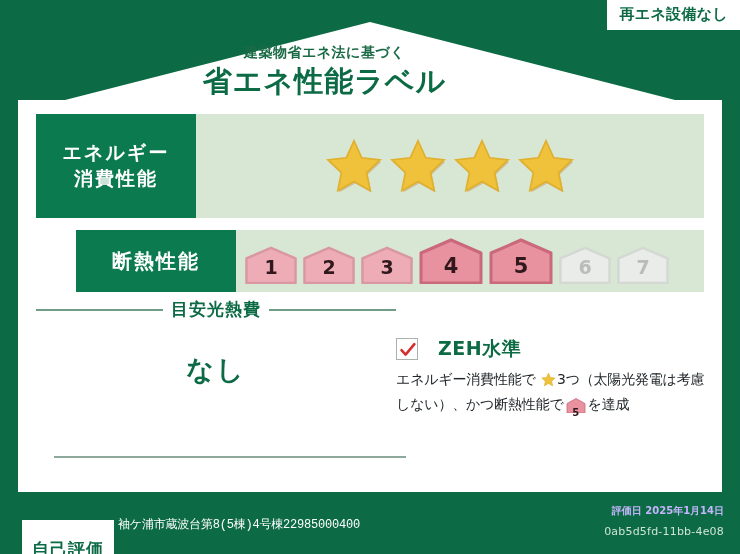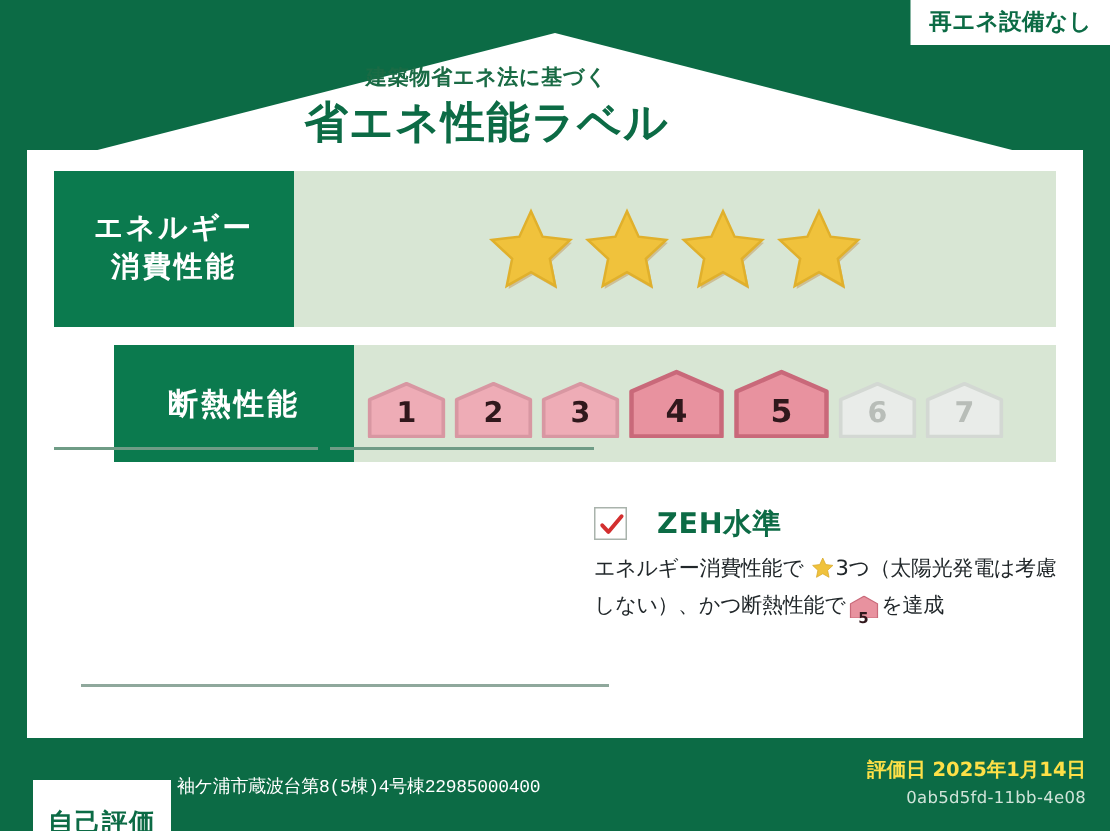--- a/index.html
+++ b/index.html
@@ -107,21 +107,21 @@
   .row-energy {
     left: 18px;
     top: 14px;
     width: 668px;
     height: 104px;
   }
   .row-insul {
     left: 18px;
     top: 130px;
     width: 668px;
-    height: 78px;
+    height: 62px;
     padding-left: 40px;
   }
 
   .row-label {
     background: #0b7a4e;
     color: #ffffff;
     font-weight: bold;
     display: flex;
     flex-direction: column;
     align-items: center;
@@ -290,22 +290,22 @@
     color: #ffffff;
     font-size: 12px;
     letter-spacing: -0.2px;
     white-space: nowrap;
     font-family: Liberation Mono, monospace;
   }
   .eval-date {
     position: absolute;
     right: 16px;
     top: 12px;
-    color: #fde047;
-    font-size: 13px;
+    color: #c4b5fd;
+    font-size: 10px;
     font-weight: bold;
     white-space: nowrap;
   }
   .eval-id {
     position: absolute;
     right: 16px;
     top: 33px;
     color: #cfe3d8;
     font-size: 11px;
     letter-spacing: 0.2px;
@@ -403,23 +403,25 @@
                 <polygon points="3,45 3,15 33,2 63,15 63,45" fill="#e9ece9" stroke="#d3d8d3" stroke-width="3" stroke-linejoin="round"></polygon>
               </svg>
               <span class="gnum">7</span>
             </div>
           </div>
       </div>
     </div>
 
     <div class="cost-head">
       <div class="rule"></div>
+      <div class="cost-title">目安光熱費</div>
       <div class="rule"></div>
     </div>
 
+    <div class="cost-value">なし</div>
 
     <div class="cost-divider"></div>
 
     <div class="zeh">
       <div class="zeh-head">
         <span class="checkbox">
           <svg width="18" height="18" viewBox="0 0 18 18">
             <path d="M2.5 9.2 L6.6 13.6 L15.4 3.2" fill="none" stroke="#d32f2f" stroke-width="2.6" stroke-linecap="round" stroke-linejoin="round"></path>
           </svg>
         </span>

